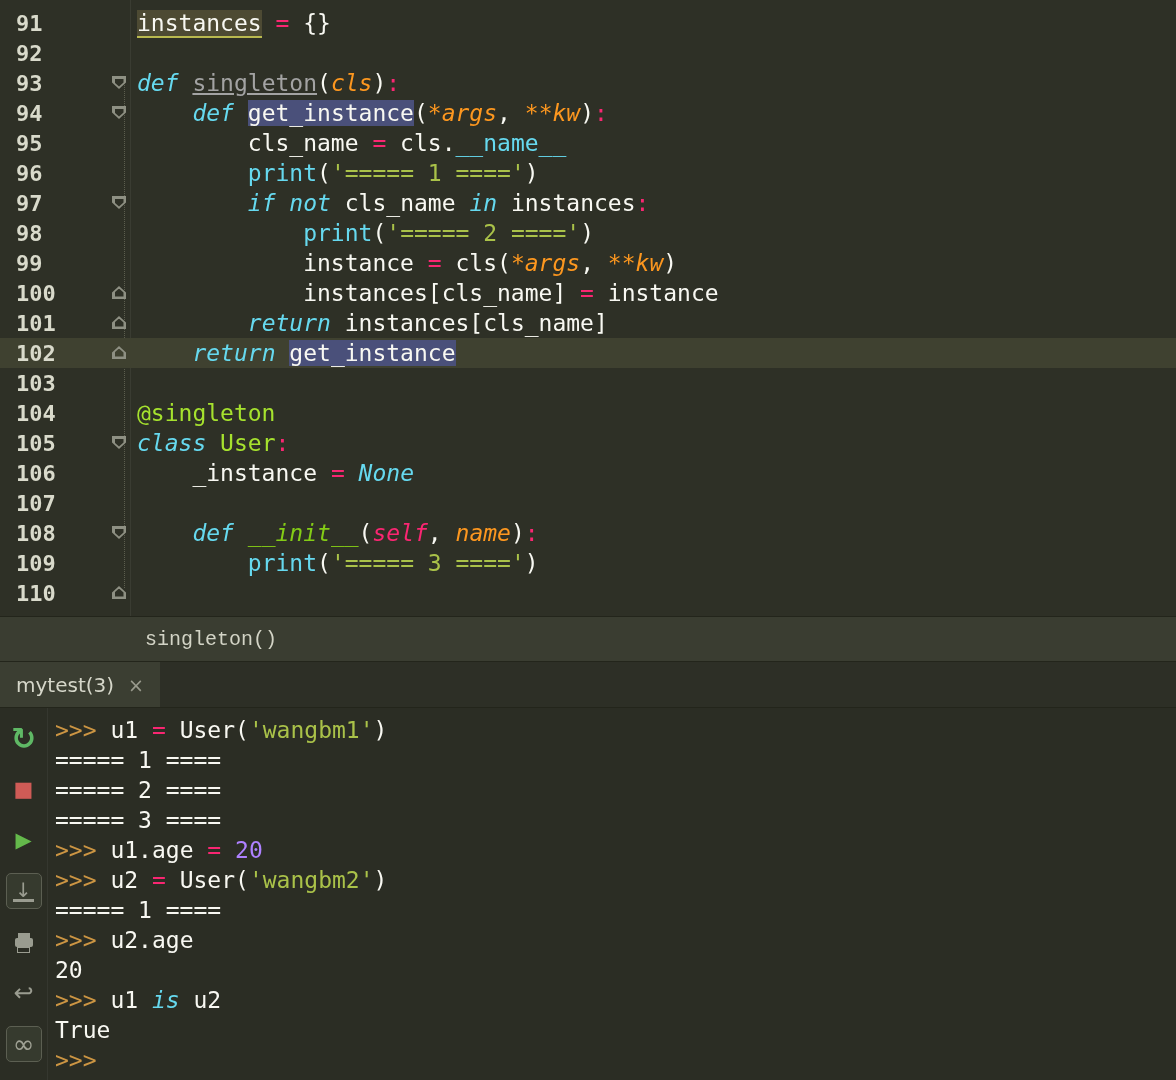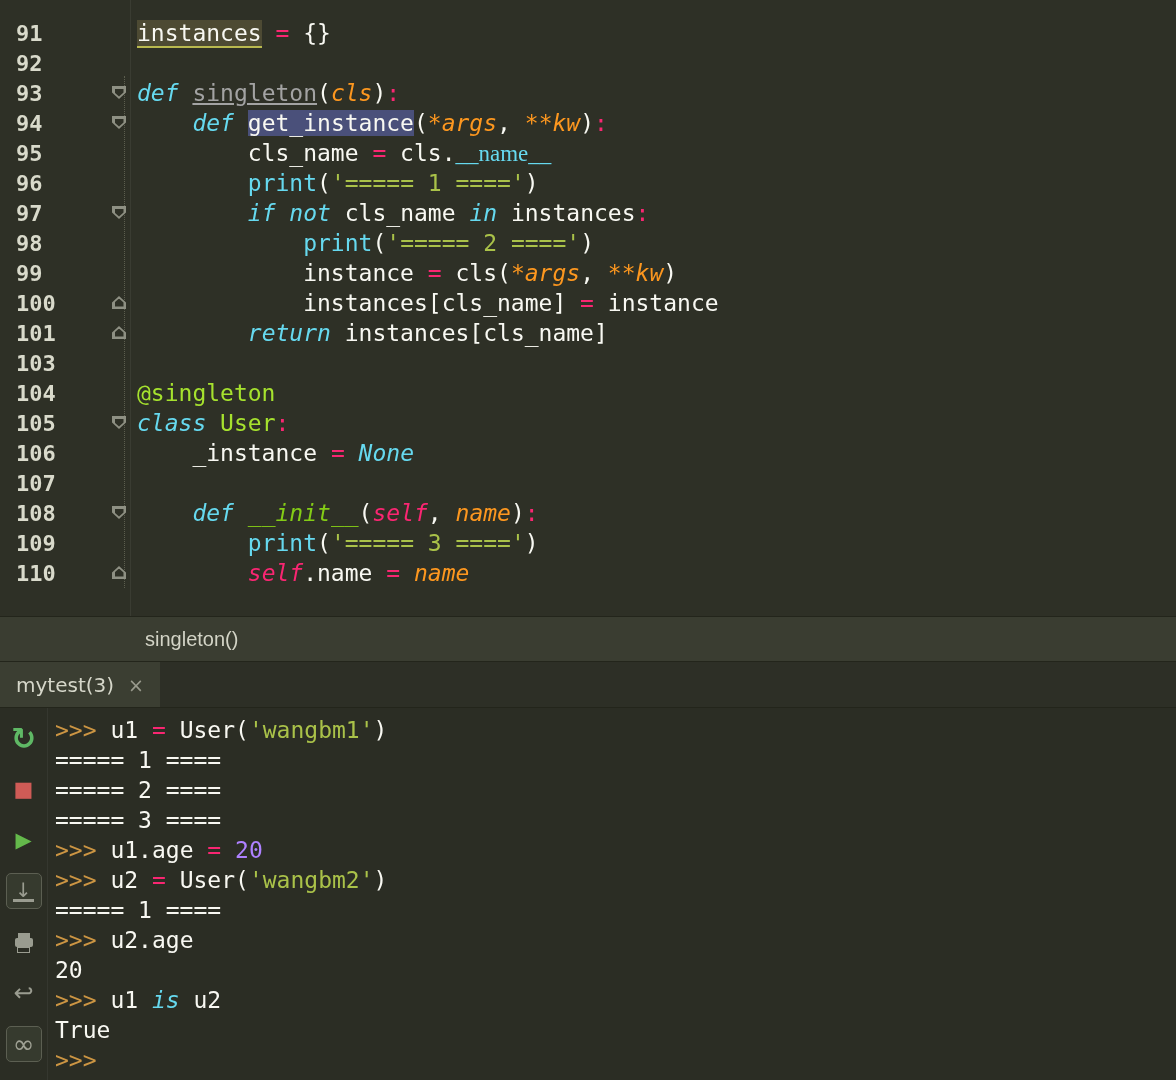--- a/index.html
+++ b/index.html
@@ -6,21 +6,21 @@
   body{
     width:1176px;height:1080px;overflow:hidden;
     background:#2b2d24;
     font-family:"DejaVu Sans Mono",monospace;
   }
   .app{width:1176px;height:1080px;display:flex;flex-direction:column;}
 
   
   .editor{
     position:relative;height:616px;box-sizing:border-box;
-    background:var(--editor-bg,#2e3026);padding-top:18px;overflow:hidden;
+    background:var(--editor-bg,#2e3026);padding-top:8px;overflow:hidden;
   }
   .gutter-sep{position:absolute;left:130px;top:0;bottom:0;width:1px;background:rgba(255,255,255,0.06);}
   .fold-range-line{position:absolute;left:124px;top:76px;height:512px;border-left:1px dotted #5c5e4e;}
   .erow{display:flex;height:30px;align-items:center;position:relative;}
   .erow.current{background:var(--current-line,#3f4130);}
   .gutter-cell{width:130px;flex:0 0 130px;position:relative;height:30px;display:flex;align-items:center;box-sizing:border-box;}
   .lnum{padding-left:16px;font-size:22px;font-weight:bold;color:#d9dacb;}
   .fold{position:absolute;right:4px;top:8px;width:14px;height:13px;}
   .fold-down{clip-path:polygon(0 0,100% 0,100% 50%,50% 100%,0 50%);background:#8e9083;}
   .fold-down .fin{position:absolute;left:2.5px;right:2.5px;top:2.5px;bottom:2.5px;
@@ -38,31 +38,31 @@
   .t-bi{color:var(--kw,#66d9ef);}
   .t-op{color:var(--op,#f92672);}
   .t-str{color:var(--str,#aac249);}
   .t-oi{color:var(--oi,#fd971f);font-style:italic;}
   .t-num{color:var(--num,#ae81ff);}
   .t-dec{color:var(--dec,#a6e22e);}
   .t-cls{color:var(--dec,#a6e22e);}
   .t-fn{color:#a3a3a3;text-decoration:underline;}
   .t-fni{color:#84cc16;font-style:italic;}
   .t-selfp{color:var(--op,#f92672);font-style:italic;}
-  .t-dund{color:var(--kw,#66d9ef);font-family:Liberation Serif, serif;}
+  .t-dund{color:var(--kw,#66d9ef);}
   .t-prompt{color:var(--prompt,#cc9543);}
   .t-ref{color:var(--plain,#f8f8f2);background:#4d4a33;border-bottom:2px solid #b9b94f;}
   .t-hlid{color:var(--plain,#f8f8f2);background:var(--idhl,#4a507a);}
 
   
   .breadcrumb{
     height:46px;box-sizing:border-box;background:#3a3d31;
     border-top:1px solid #23251b;border-bottom:1px solid #23251b;
     display:flex;align-items:center;padding-left:145px;
-    font-family:Liberation Sans, sans-serif;font-size:20px;color:#d3d4c6;
+    font-family:Liberation Mono, monospace;font-size:20px;color:#d3d4c6;
   }
 
   
   .tabbar{height:46px;box-sizing:border-box;background:#2d2f26;display:flex;align-items:stretch;
     border-bottom:1px solid #23251b;}
   .tab{margin-left:0;display:flex;align-items:center;gap:14px;padding:0 16px;background:#3b3e32;
     font-family:"DejaVu Sans","Liberation Sans",sans-serif;font-size:20px;color:#d6d7ca;cursor:default;}
   .tab-close{color:#9a9b8e;font-size:19px;}
 
   
@@ -163,20 +163,29 @@
       </div>
       <div class="erow">
         <div class="gutter-cell">
           <span class="lnum">101</span>
           <span class="fold fold-up">
             <span class="fin"></span>
           </span>
         </div>
         <pre class="codetext"><span class="t-p">        </span><span class="t-kw">return</span><span class="t-p"> instances[cls_name]</span></pre>
       </div>
+      <div class="erow current">
+        <div class="gutter-cell">
+          <span class="lnum">102</span>
+          <span class="fold fold-up">
+            <span class="fin"></span>
+          </span>
+        </div>
+        <pre class="codetext"><span class="t-p">    </span><span class="t-kw">return</span><span class="t-p"> </span><span class="t-hlid">get_instance</span></pre>
+      </div>
       <div class="erow">
         <div class="gutter-cell">
           <span class="lnum">103</span>
         </div>
         <pre class="codetext"></pre>
       </div>
       <div class="erow">
         <div class="gutter-cell">
           <span class="lnum">104</span>
         </div>
@@ -218,21 +227,20 @@
         </div>
         <pre class="codetext"><span class="t-p">        </span><span class="t-bi">print</span><span class="t-p">(</span><span class="t-str">'===== 3 ===='</span><span class="t-p">)</span></pre>
       </div>
       <div class="erow">
         <div class="gutter-cell">
           <span class="lnum">110</span>
           <span class="fold fold-up">
             <span class="fin"></span>
           </span>
         </div>
-        <pre class="codetext"><span class="t-p">        </span><span class="t-selfp">self</span><span class="t-p">.name </span><span class="t-op">=</span><span class="t-p"> </span><span class="t-oi">name</span></pre>
       </div>
     </div>
 
   <div class="breadcrumb">
     <span>singleton()</span>
   </div>
 
   <div class="tabbar">
     <div class="tab">
       <span class="tab-label">mytest(3)</span>

